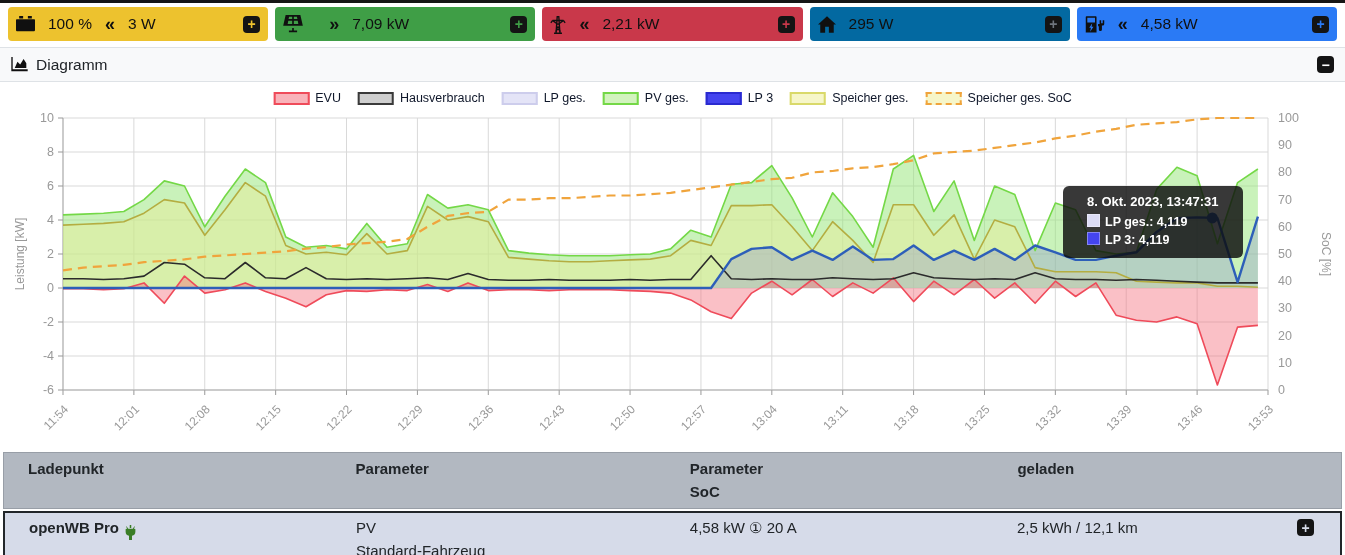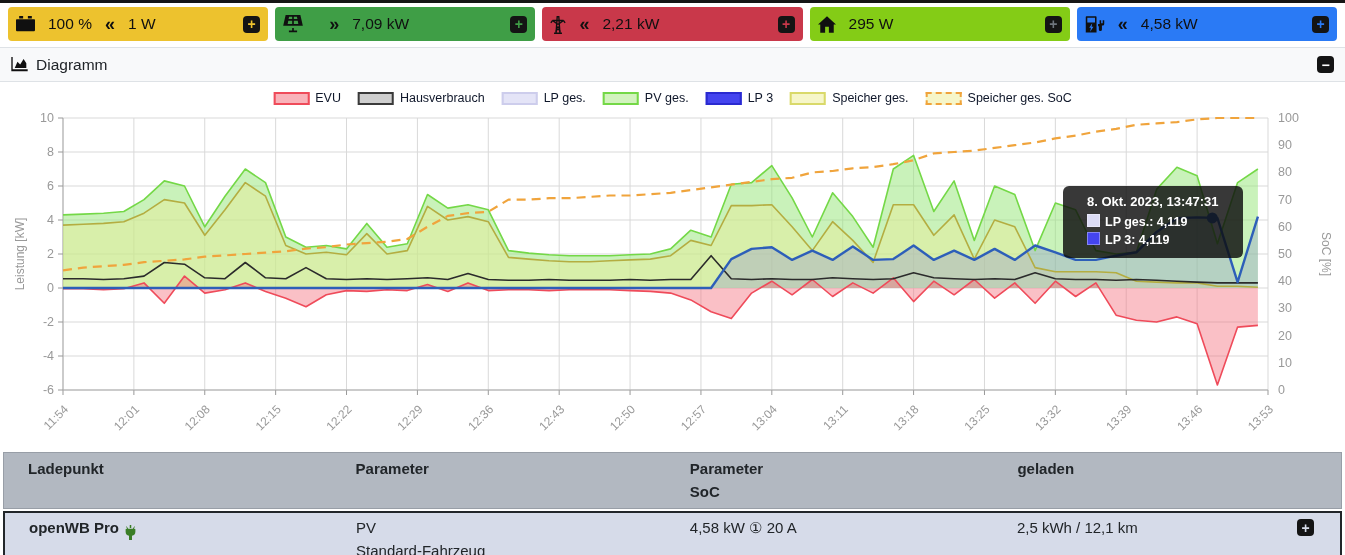--- a/index.html
+++ b/index.html
@@ -41,21 +41,21 @@
 
 <div class="edge-top"></div>
 
 <div class="badges">
   <div class="badge" style="background: rgb(237, 194, 46);">
     <svg width="19" height="16" viewBox="0 0 24 20">
         <path fill="#101010" d="M4 0h5v3H4zM15 0h5v3H15zM1 4h22a1 1 0 0 1 1 1v13a1 1 0 0 1-1 1H1a1 1 0 0 1-1-1V5a1 1 0 0 1 1-1zm3 7h5v2H4v-2zm12 0h2v-2h2v2h2v2h-2v2h-2v-2h-2v-2z"></path>
       </svg>
     <span>100 %</span>
     <span class="arrow">«</span>
-    <span>1 W</span>
+    <span>3 W</span>
     <span class="sq-btn" style="color: rgb(237, 194, 46);">+</span>
   </div>
   <div class="badge" style="background: rgb(63, 158, 70);">
     <svg width="20" height="18" viewBox="0 0 24 22">
         <path fill="#101010" d="M3 0h18l3 13H0L3 0zm4.2 2L6.6 5h4.4V2H7.2zm5.8 0v3h4.4l-.6-3H13zM6.2 7l-.7 4H11V7H6.2zm6.8 0v4h5.5l-.7-4H13zm-2 9h2v3h4v2H7v-2h4v-3z"></path>
       </svg>
     <span></span>
     <span class="arrow">»</span>
     <span>7,09 kW</span>
     <span class="sq-btn" style="color: rgb(63, 158, 70);">+</span>
@@ -64,21 +64,21 @@
     <svg width="16" height="19" viewBox="0 0 20 24">
         <g stroke="#101010" stroke-width="1.7" fill="none">
           <path d="M7.5 23 L9 2 h2 L12.5 23"></path>
           <path d="M3 7 h14 M3 7 l7 5 M17 7 l-7 5 M3 7 l-2 3 M17 7 l2 3 M8.2 14 l4.6 7 M11.8 14 l-4.6 7 M5 23 h10"></path>
         </g>
       </svg>
     <span class="arrow">«</span>
     <span>2,21 kW</span>
     <span class="sq-btn" style="color: rgb(201, 56, 74);">+</span>
   </div>
-  <div class="badge" style="background: #84cc16;">
+  <div class="badge" style="background: #0369a1;">
     <svg width="18" height="17" viewBox="0 0 24 22">
         <path fill="#101010" d="M12 0 24 11h-3v11h-6.5v-8h-5v8H3V11H0L12 0z"></path>
       </svg>
     <span>295 W</span>
     <span class="sq-btn" style="color: rgb(110, 116, 124);">+</span>
   </div>
   <div class="badge" style="background: rgb(42, 122, 245);">
     <svg width="20" height="18" viewBox="0 0 26 22">
         <path fill="#101010" d="M2 1h12a1 1 0 0 1 1 1v20H1V2a1 1 0 0 1 1-1zm1 2v6h10V3H3zm16 3h2v4h2V6h2v5a2 2 0 0 1-2 2h-1v5a2 2 0 0 1-4 0v-4h-1v-3h2V6z"></path>
         <path fill="#2a7af5" d="M9.4 10 5.5 16h2.2l-1 5 4.3-6.5H8.6L9.4 10z"></path>

